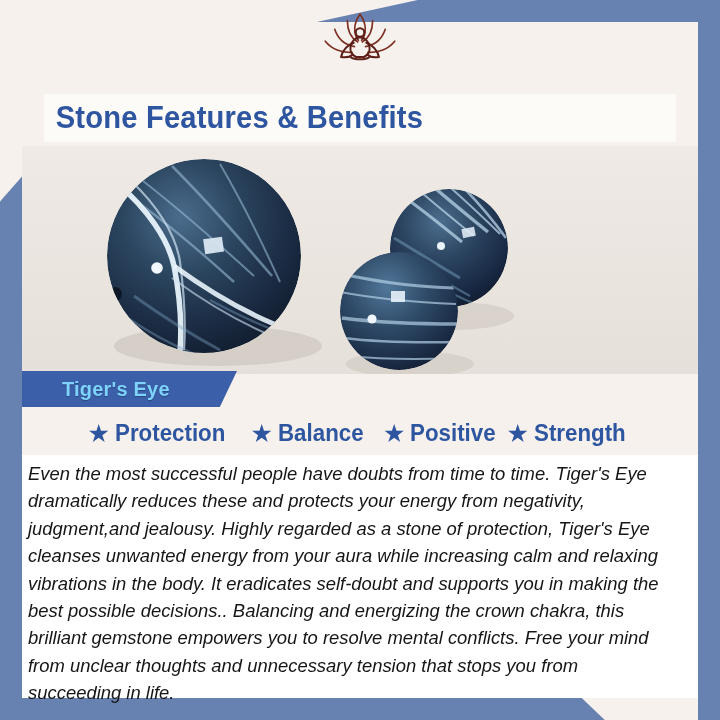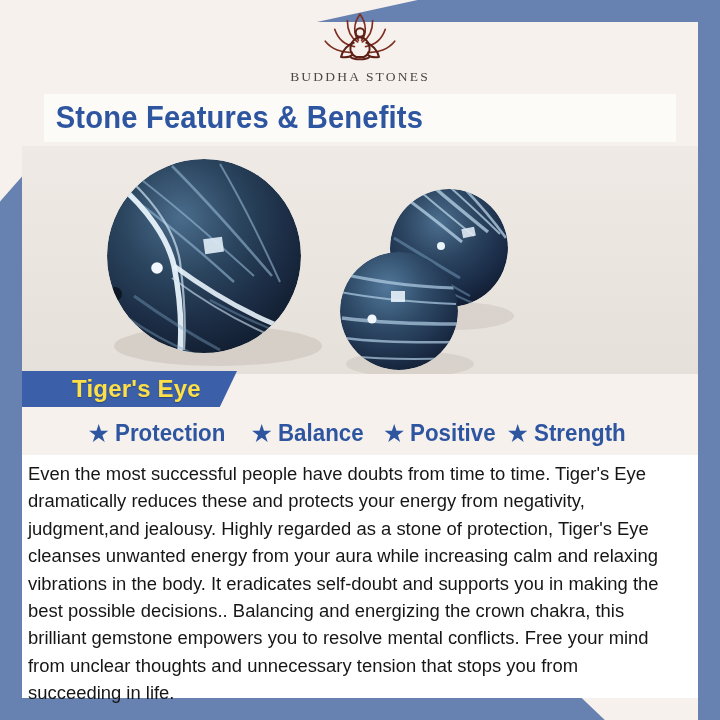--- a/index.html
+++ b/index.html
@@ -127,24 +127,24 @@
     left: 22px;
     top: 371px;
     width: 215px;
     height: 36px;
     background: #3b5fa8;
     clip-path: polygon(0 0, 100% 0, 92% 100%, 0 100%);
     display: flex;
     align-items: center;
   }
   .name-tag-text {
-    margin-left: 50px;
-    color: #fde047;
+    margin-left: 40px;
+    color: #7dd3fc;
     font-weight: bold;
-    font-size: 24px;
+    font-size: 20px;
     letter-spacing: 0.2px;
     text-shadow: 0 1px 1px rgba(0,0,0,0.25);
   }
 
   
   .benefits {
     position: absolute;
     left: 22px;
     top: 415px;
     width: 676px;
@@ -178,20 +178,21 @@
   
   .description {
     position: absolute;
     left: 22px;
     top: 455px;
     width: 676px;
     height: 243px;
     background: #ffffff;
     box-sizing: border-box;
     padding: 5px 10px 0 6px;
+    font-style: italic;
   }
   .description p {
     margin: 0;
     font-family: "Liberation Sans", sans-serif;
     font-size: 19.1px;
     line-height: 27.4px;
     color: #161616;
     text-align: left;
     transform: scaleX(0.965);
     transform-origin: left top;
@@ -223,21 +224,20 @@
         <path d="M104 42 C96 52 83 57 70 56"></path>
       </g>
       <g fill="none" stroke="#5d2017" stroke-width="2.6" stroke-linecap="round" stroke-linejoin="round">
         <circle cx="60" cy="31" r="5.4"></circle>
         <path d="M60 37 C53 38 49 43 48 49 C47 55 50 60 55 62 L65 62 C70 60 73 55 72 49 C71 43 67 38 60 37 Z"></path>
         <path d="M52 44 C44 47 38 54 36 62 C41 63 47 62 51 59"></path>
         <path d="M68 44 C76 47 82 54 84 62 C79 63 73 62 69 59"></path>
         <path d="M48 62 C53 66 67 66 72 62"></path>
       </g>
     </svg>
-    <span class="brand-name">BUDDHA STONES</span>
   </div>
 
   <div class="title-band">
     <span class="title-text">Stone Features &amp; Benefits</span>
   </div>
 
   <div class="photo">
     <svg width="676" height="228" viewBox="0 0 676 228">
       <defs>
         <radialGradient id="bigStone" cx="38%" cy="30%" r="78%">

